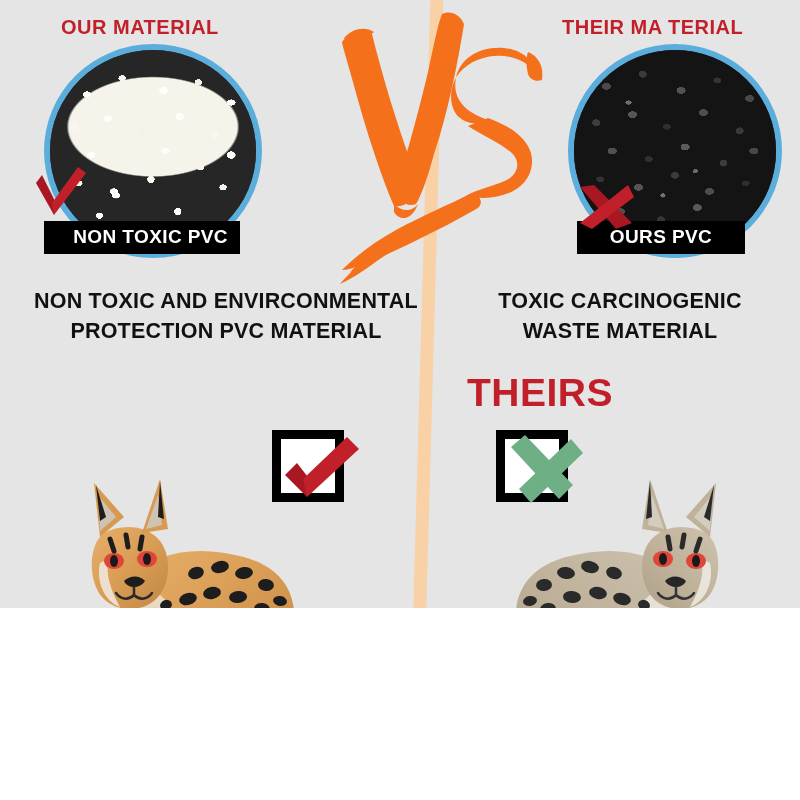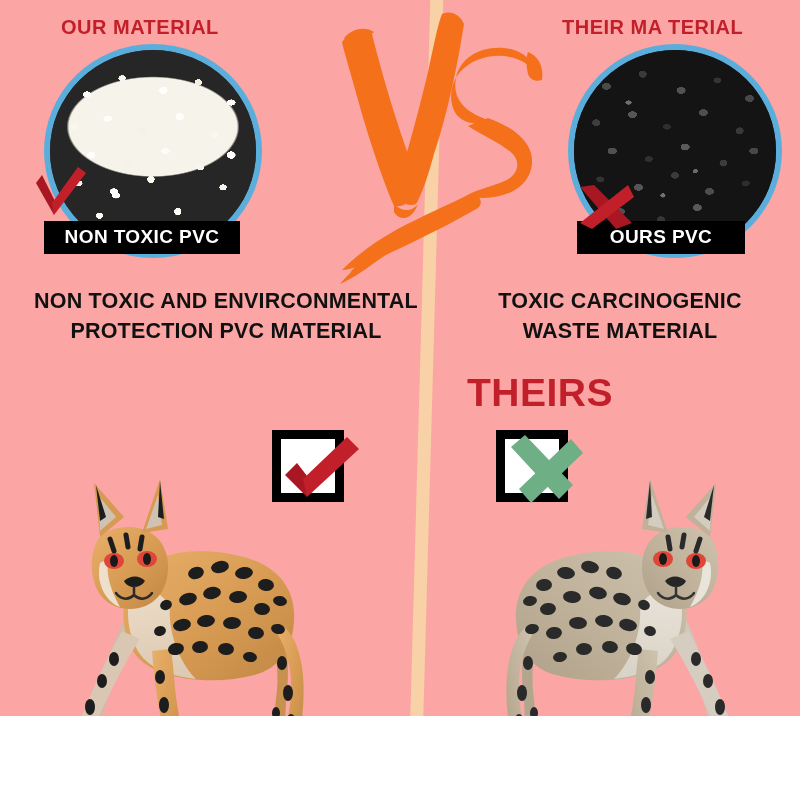--- a/index.html
+++ b/index.html
@@ -3,21 +3,21 @@
 <meta charset="utf-8">
 <style>
   html,body{margin:0;padding:0;}
   body{
     width:800px;height:800px;
     background:#ffffff;
     font-family:"Liberation Sans", sans-serif;
     overflow:hidden;
     position:relative;
   }
-  .stage{position:relative;width:800px;height:716px;overflow:hidden;background:#fca5a5;}
+  .stage{position:relative;width:800px;height:608px;overflow:hidden;background:#e5e5e5;}
 
   
   .divider{
     position:absolute;
     left:419px;top:-10px;
     width:13px;height:830px;
     background:#F8D2A6;
     transform:rotate(1.6deg);
     transform-origin:50% 50%;
     z-index:1;
@@ -118,21 +118,21 @@
     background:#000;
     color:#fff;
     font-weight:bold;
     font-size:19px;
     letter-spacing:.4px;
     padding:5px 12px 6px;
     white-space:nowrap;
     z-index:7;
     text-align:center;
   }
-  .badge-left{left:44px;top:221px;width:196px;box-sizing:border-box;}
+  .badge-left{left:44px;top:221px;width:196px;box-sizing:border-box;text-align:right;}
   .badge-right{left:577px;top:221px;width:168px;box-sizing:border-box;}
 
   
   .mark{position:absolute;z-index:8;}
   .mark-check{left:30px;top:163px;width:62px;height:62px;}
   .mark-x{left:578px;top:183px;width:56px;height:48px;}
 
   
   .vs{
     position:absolute;

